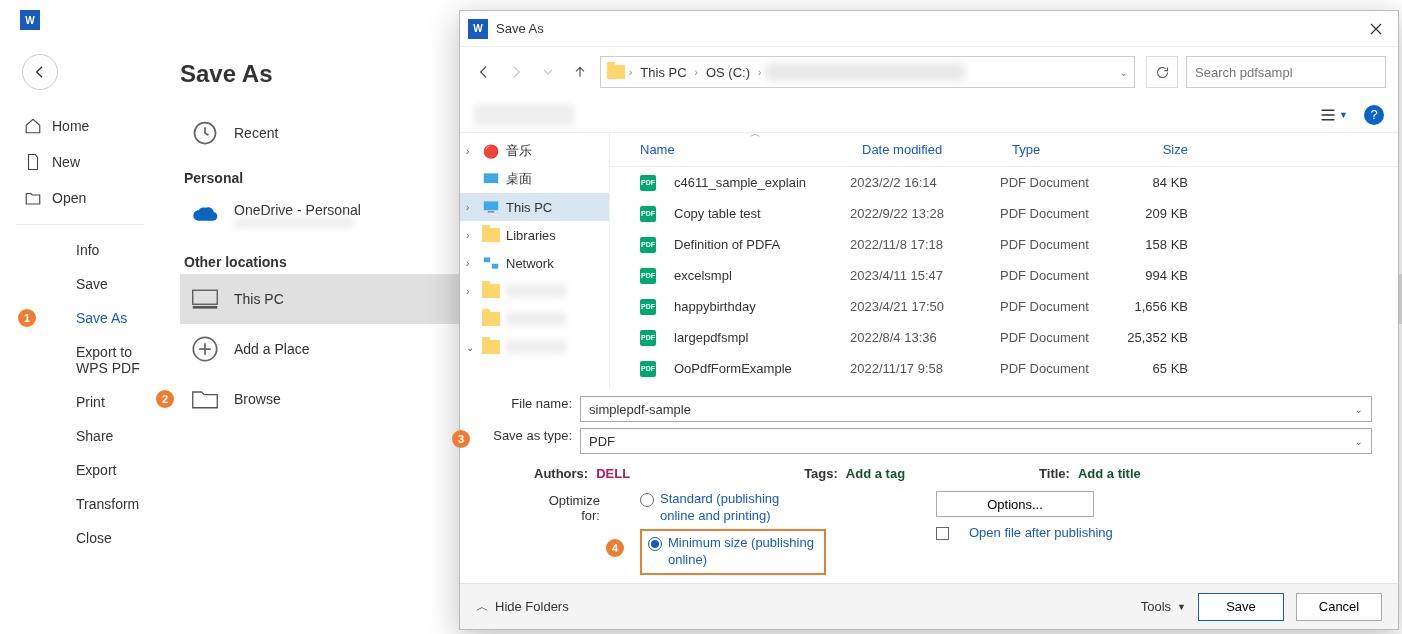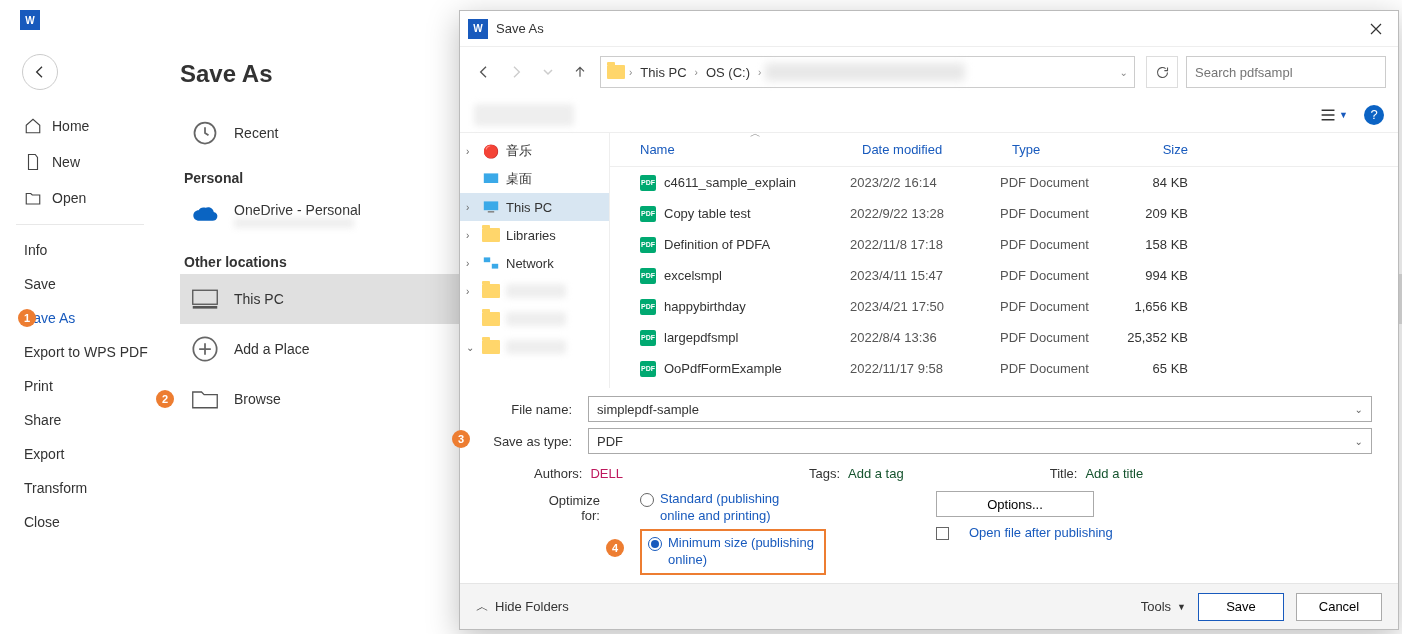--- a/index.html
+++ b/index.html
@@ -8,21 +8,21 @@
 
 .word-titlebar { height: 40px; background: #fff; position: relative; }
 .word-icon-small { position: absolute; left: 20px; top: 10px; width: 20px; height: 20px; background: #185abd; display:flex;align-items:center;justify-content:center;color:#fff;font-size:10px;font-weight:bold; }
 .word-title { position:absolute; left:50%; transform:translateX(-50%); top:10px; color:#999; font-size:12px; }
 
 .backstage { display: flex; height: calc(100% - 40px); }
 .bs-nav { width: 160px; background: #fff; padding-top: 10px; }
 .bs-back { width:36px;height:36px;border:1px solid #ccc;border-radius:50%;display:flex;align-items:center;justify-content:center;margin:4px 0 18px 22px;cursor:pointer; }
 .bs-back svg { width:16px;height:16px; }
 .bs-item { display:flex;align-items:center;gap:10px;padding:9px 0 9px 24px;cursor:pointer;color:#333; }
-.bs-item.indent { padding-left:24px; }
+.bs-item.indent { padding-left:76px; }
 .bs-item.active { color:#185abd; position:relative; }
 .bs-item .ico { width:18px;height:18px;flex-shrink:0; }
 .bs-sep { height:1px;background:#e8e8e8;margin:8px 16px; }
 .step-badge { width:18px;height:18px;border-radius:50%;background:#ed7d31;color:#fff;font-size:11px;font-weight:bold;display:flex;align-items:center;justify-content:center;position:absolute;left:18px; }
 
 .bs-content { flex:1; padding: 20px 0 0 20px; }
 .bs-heading { font-size:24px;font-weight:600;margin-bottom:20px; }
 .bs-loc-item { display:flex;align-items:center;gap:14px;padding:12px 10px;cursor:pointer;position:relative; }
 .bs-loc-item.selected { background:#e0e0e0; }
 .bs-loc-item .loc-ico { width:30px;height:26px;display:flex;align-items:center;justify-content:center; }
@@ -65,32 +65,32 @@
 .col-hdr { display:flex;height:34px;align-items:center;border-bottom:1px solid #eee;font-size:13px;color:#185abd;position:relative; }
 .col-hdr .scroll-arrow { position:absolute;left:140px;top:-7px;color:#888;font-size:11px; }
 .col-hdr .c { padding-left:12px; }
 .c-name { width:240px;padding-left:30px !important; }
 .c-date { width:150px; }
 .c-type { width:120px; }
 .c-size { width:80px;text-align:right;padding-right:12px; }
 
 .file-rows { flex:1;overflow:hidden; }
 .file-row { display:flex;height:31px;align-items:center;font-size:13px;color:#333;cursor:pointer; }
-.file-row .c-name { display:flex;align-items:center;gap:8px;padding-left:16px; }
+.file-row .c-name { display:flex;align-items:center;gap:18px;padding-left:16px; }
 .file-row .pdf-ico { width:16px;height:16px;background:#00a971;color:#fff;font-size:7px;font-weight:bold;display:flex;align-items:center;justify-content:center;border-radius:2px; }
 .file-row .c-date,.file-row .c-type { color:#555; }
 .file-row .c-size { text-align:right; }
 
 .dlg-form { padding:8px 16px 4px 16px;font-size:13px; }
-.form-row { display:flex;align-items:center;margin-bottom:6px;position:relative;gap:8px; }
+.form-row { display:flex;margin-bottom:6px;position:relative; }
 .form-label { width:96px;text-align:right;margin-right:8px;color:#333; }
 .form-combo { flex:1;height:26px;border:1px solid #aaa;padding:0 8px;display:flex;align-items:center;cursor:pointer;justify-content:space-between;margin-right:10px; }
 .form-combo .chev { font-size:10px;color:#666; }
 
-.meta-row { display:flex;gap:36px;padding:6px 0 6px 58px; }
+.meta-row { display:flex;gap:24px;padding:6px 0 6px 58px;font-weight:bold; }
 .meta-item { display:flex;gap:8px;align-items:center; }
 .meta-label { color:#333; }
 .meta-val { color:#be185d;cursor:pointer; }
 .meta-placeholder { color:#14532d;cursor:pointer; }
 
 .opt-row { display:flex;align-items:flex-start;padding:4px 0 4px 52px;gap:40px; }
 .opt-left-col { display:flex;flex-direction:column;gap:4px; }
 .opt-label-r { text-align:right;width:72px;padding-top:2px; }
 .radio-line { display:flex;gap:6px;align-items:flex-start;color:#185abd;cursor:pointer; }
 .radio-dot { width:14px;height:14px;border:1px solid #666;border-radius:50%;margin-top:2px;flex-shrink:0;position:relative; }

